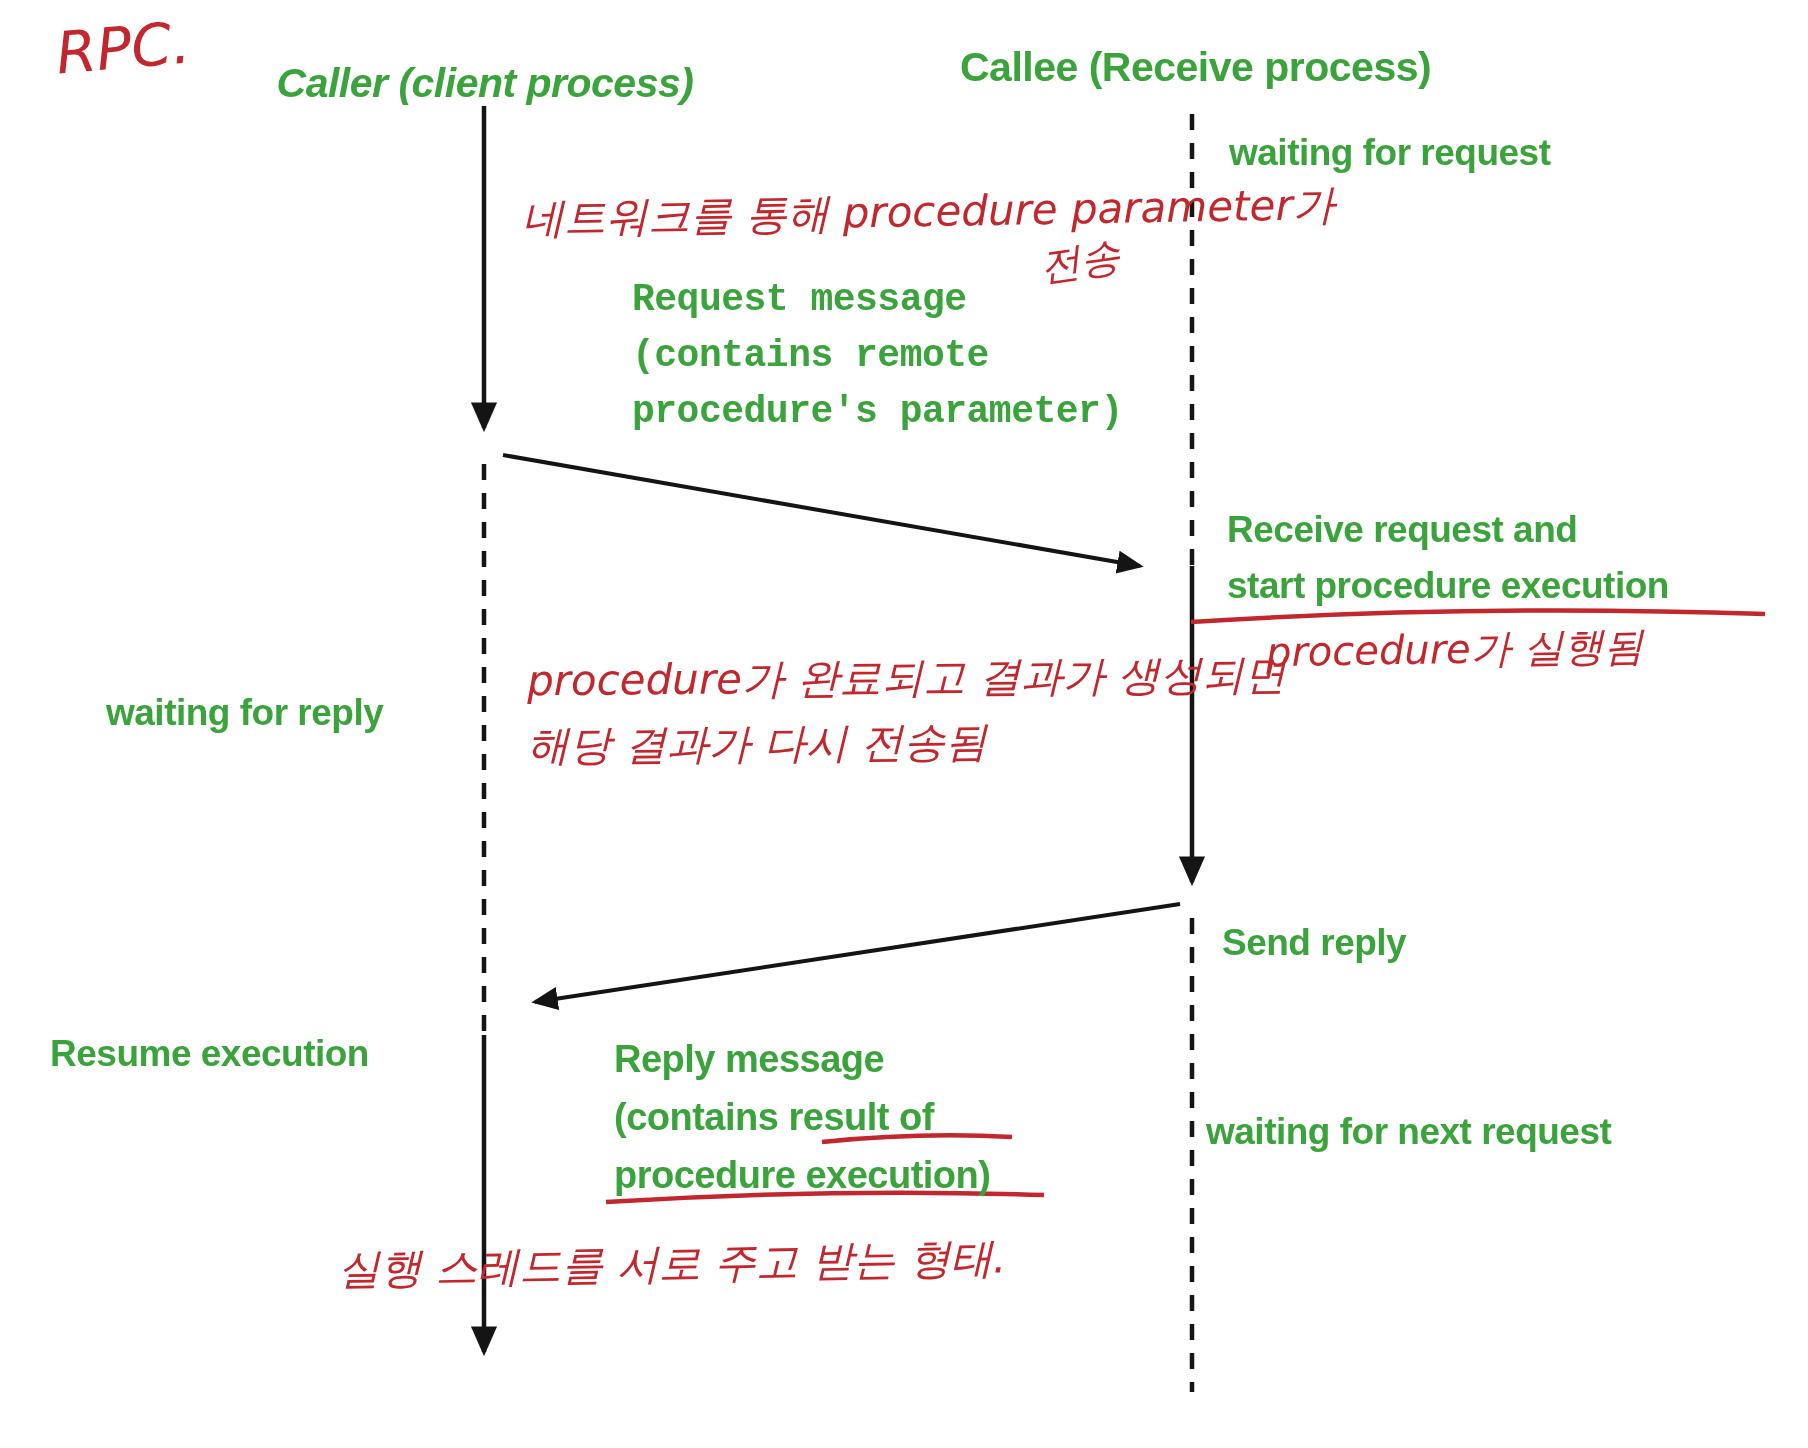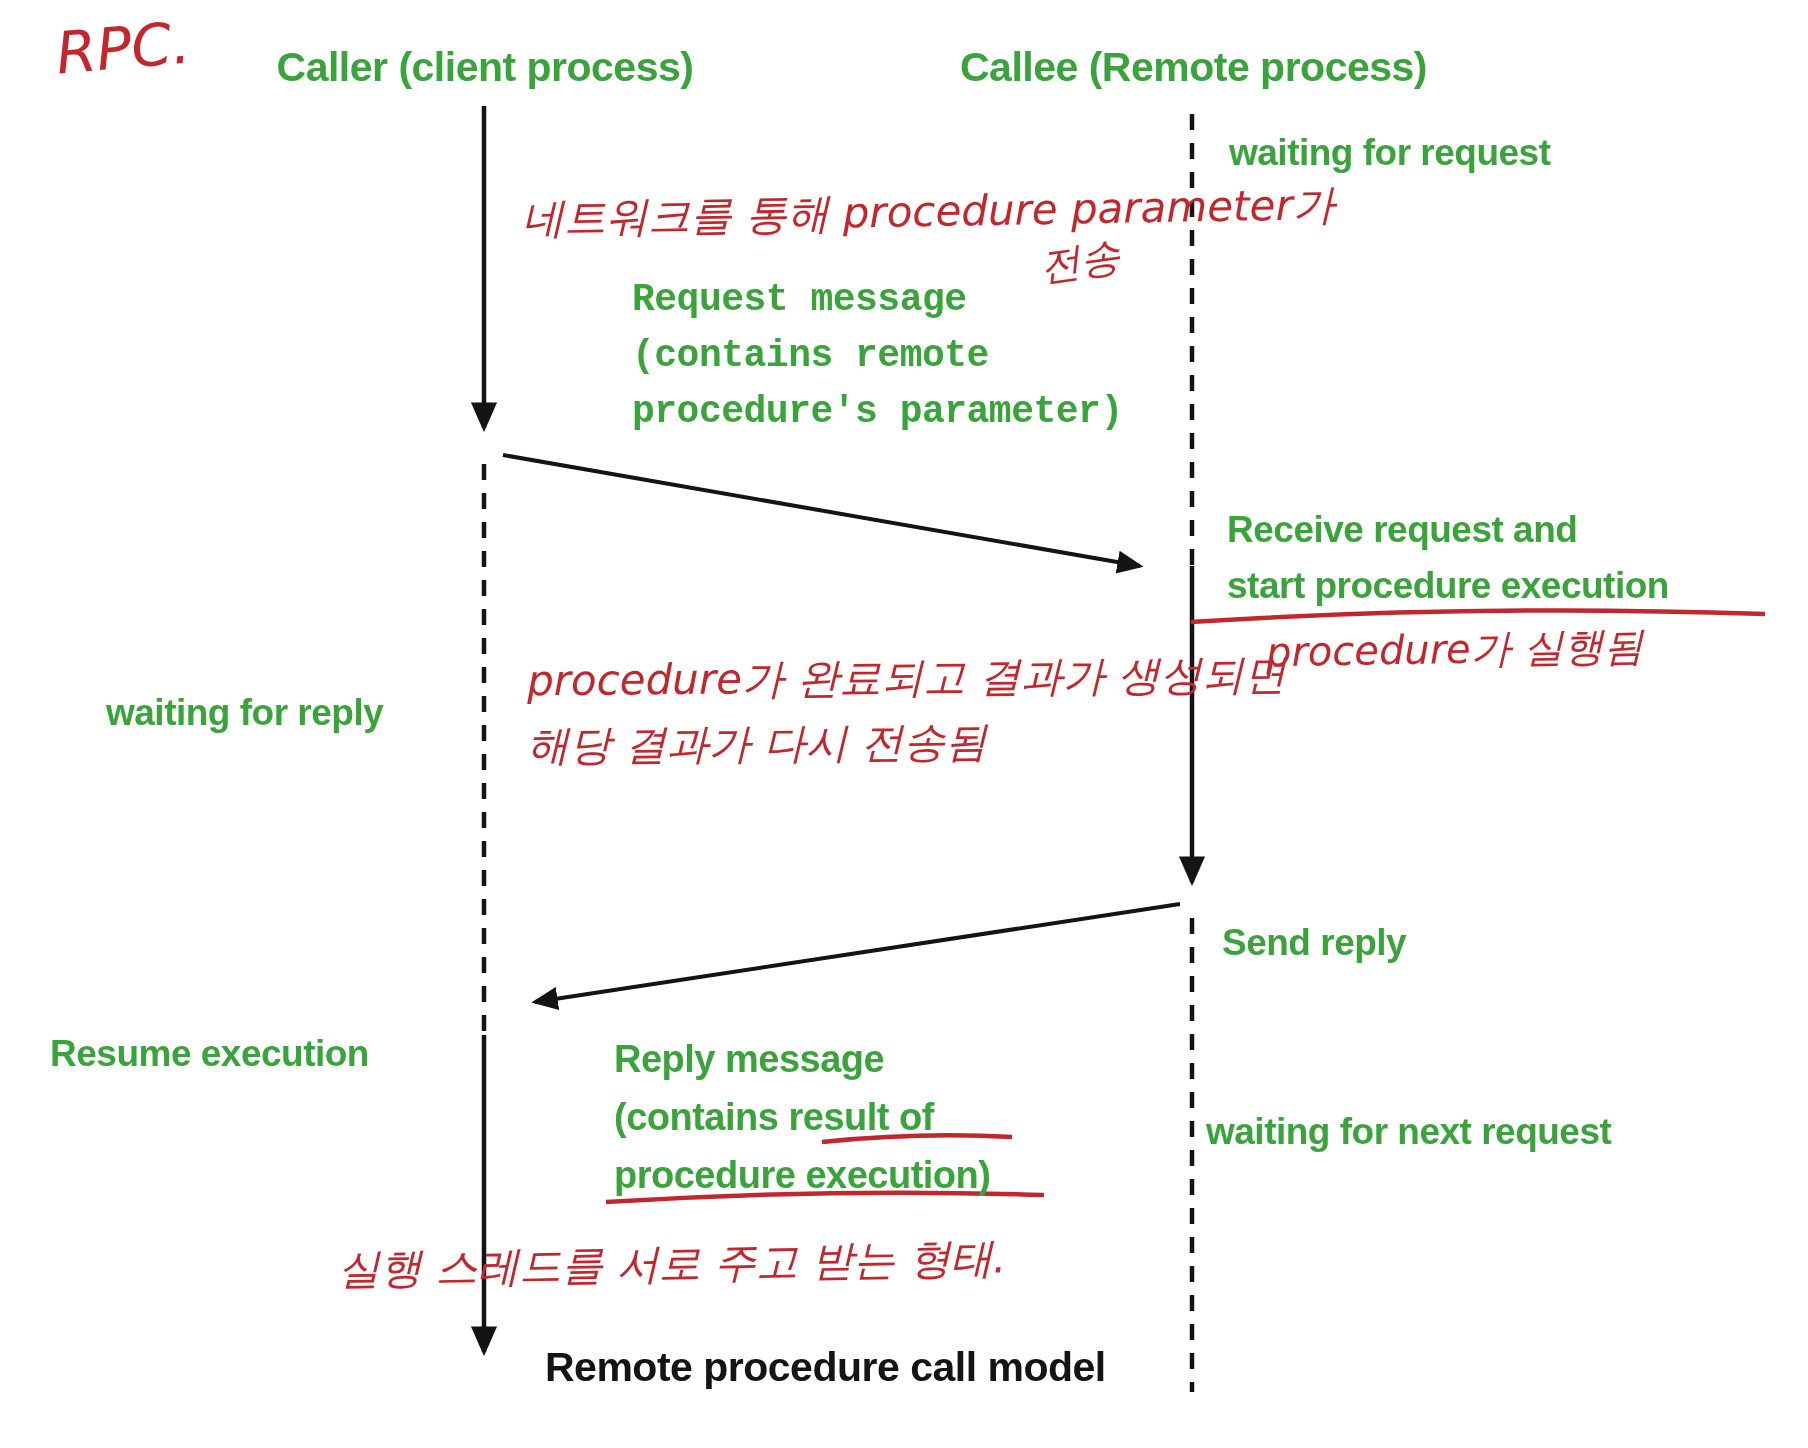--- a/index.html
+++ b/index.html
@@ -80,22 +80,22 @@
 
     <line x1="1180" y1="904" x2="535" y2="1002" stroke="#141414" stroke-width="4" marker-end="url(#arrow)"></line>
 
     <path d="M1191,622 Q1470,604 1765,614" fill="none" stroke="#c1272d" stroke-width="4.5"></path>
     <path d="M822,1142 Q920,1132 1012,1137" fill="none" stroke="#c1272d" stroke-width="4.5"></path>
     <path d="M606,1202 Q830,1188 1044,1195" fill="none" stroke="#c1272d" stroke-width="4.5"></path>
   </svg>
 
   <div class="hand" style="left:56px;top:14px;font-size:58px;transform:rotate(-5deg);">RPC.</div>
 
-  <div class="hdr" style="left:265px;top:44px;width:440px;">Caller (client process)</div>
-  <div class="hdr" style="left:960px;top:44px;width:445px;">Callee (Remote process)</div>
+  <div class="hdr" style="left:265px;top:60px;width:440px;font-style:italic;">Caller (client process)</div>
+  <div class="hdr" style="left:960px;top:44px;width:445px;">Callee (Receive process)</div>
 
   <div class="lbl" style="left:1193px;top:131px;margin-left:36px;">waiting for request</div>
 
   <div class="hand" style="left:522px;top:184px;transform:rotate(-1deg);">네트워크를 통해 procedure parameter가</div>
   <div class="hand" style="left:1040px;top:234px;font-size:40px;transform:rotate(-8deg);">전송</div>
 
   <div class="msg" style="left:632px;top:272px;font-family:Liberation Mono, monospace;">
     <div>Request message</div>
     <div>(contains remote</div>
     <div>procedure's parameter)</div>
@@ -119,15 +119,14 @@
   <div class="msg" style="left:614px;top:1030px;line-height:58px;">
     <div>Reply message</div>
     <div>(contains result of</div>
     <div>procedure execution)</div>
   </div>
 
   <div class="lbl" style="left:1206px;top:1110px;">waiting for next request</div>
 
   <div class="hand" style="left:338px;top:1236px;transform:rotate(-1deg);">실행 스레드를 서로 주고 받는 형태.</div>
 
-  <div class="caption" style="left:545px;top:1344px;">Remote procedure call model</div>
 
 </div>
 
 </body></html>

